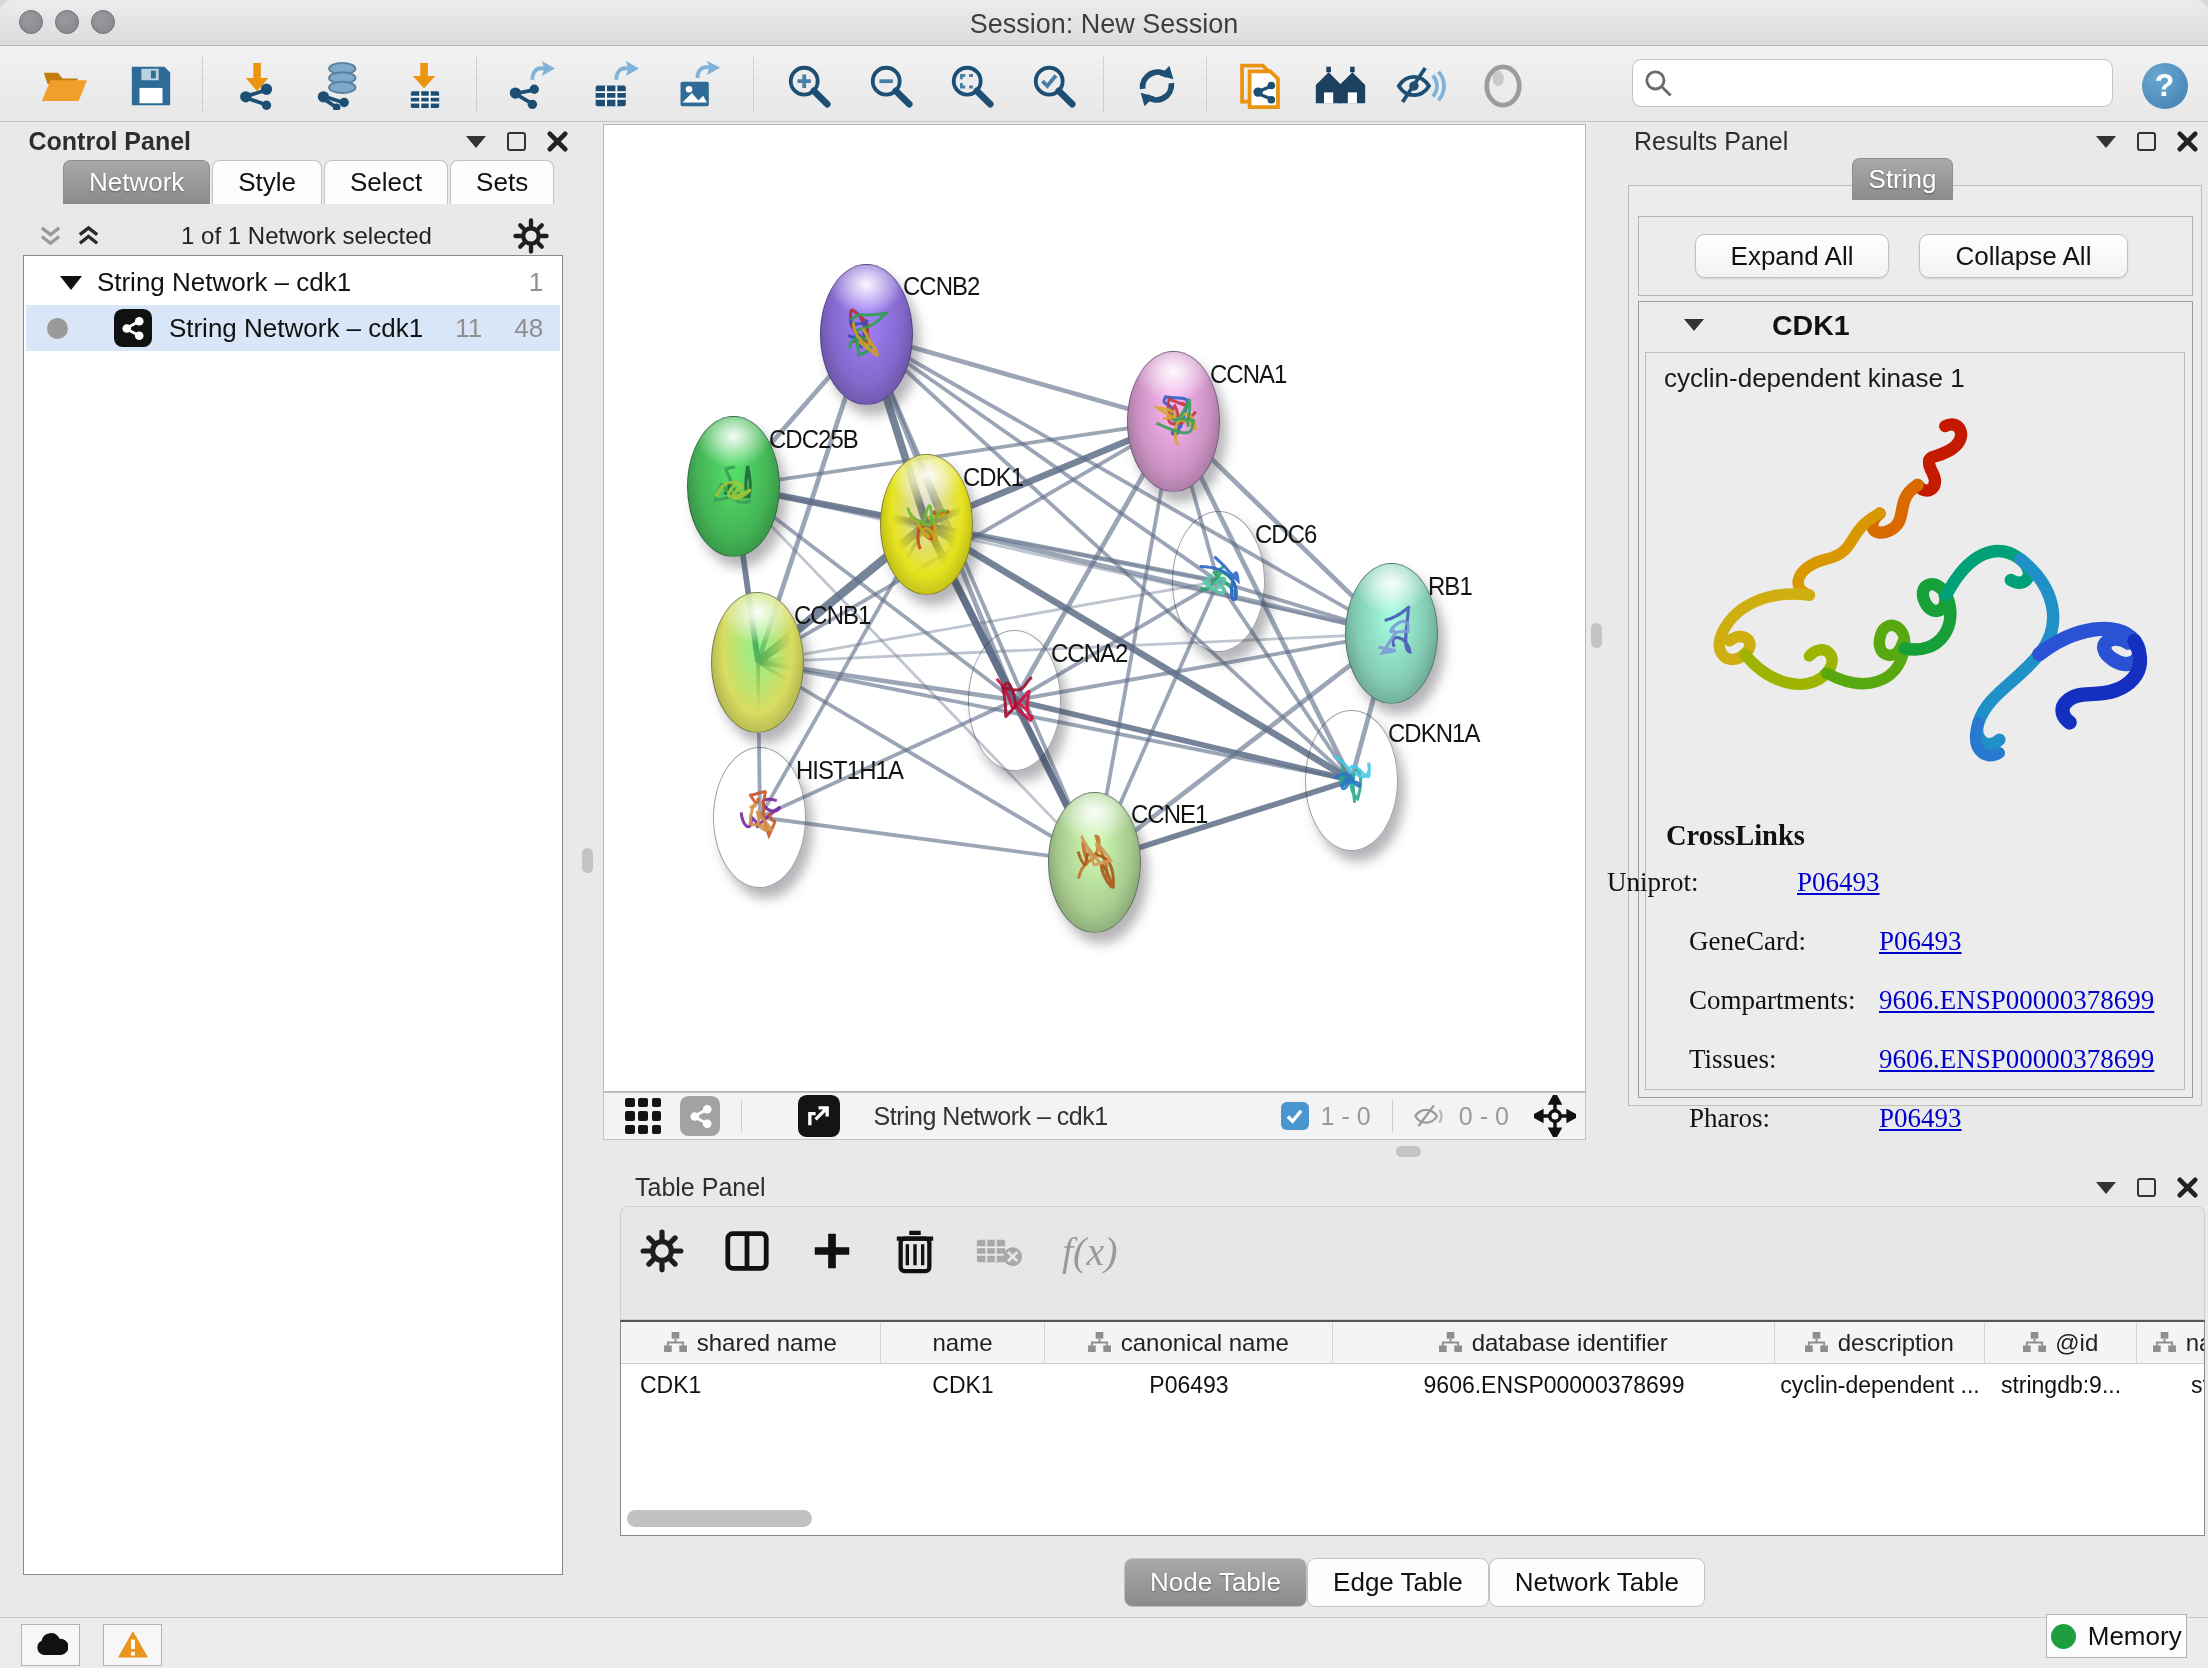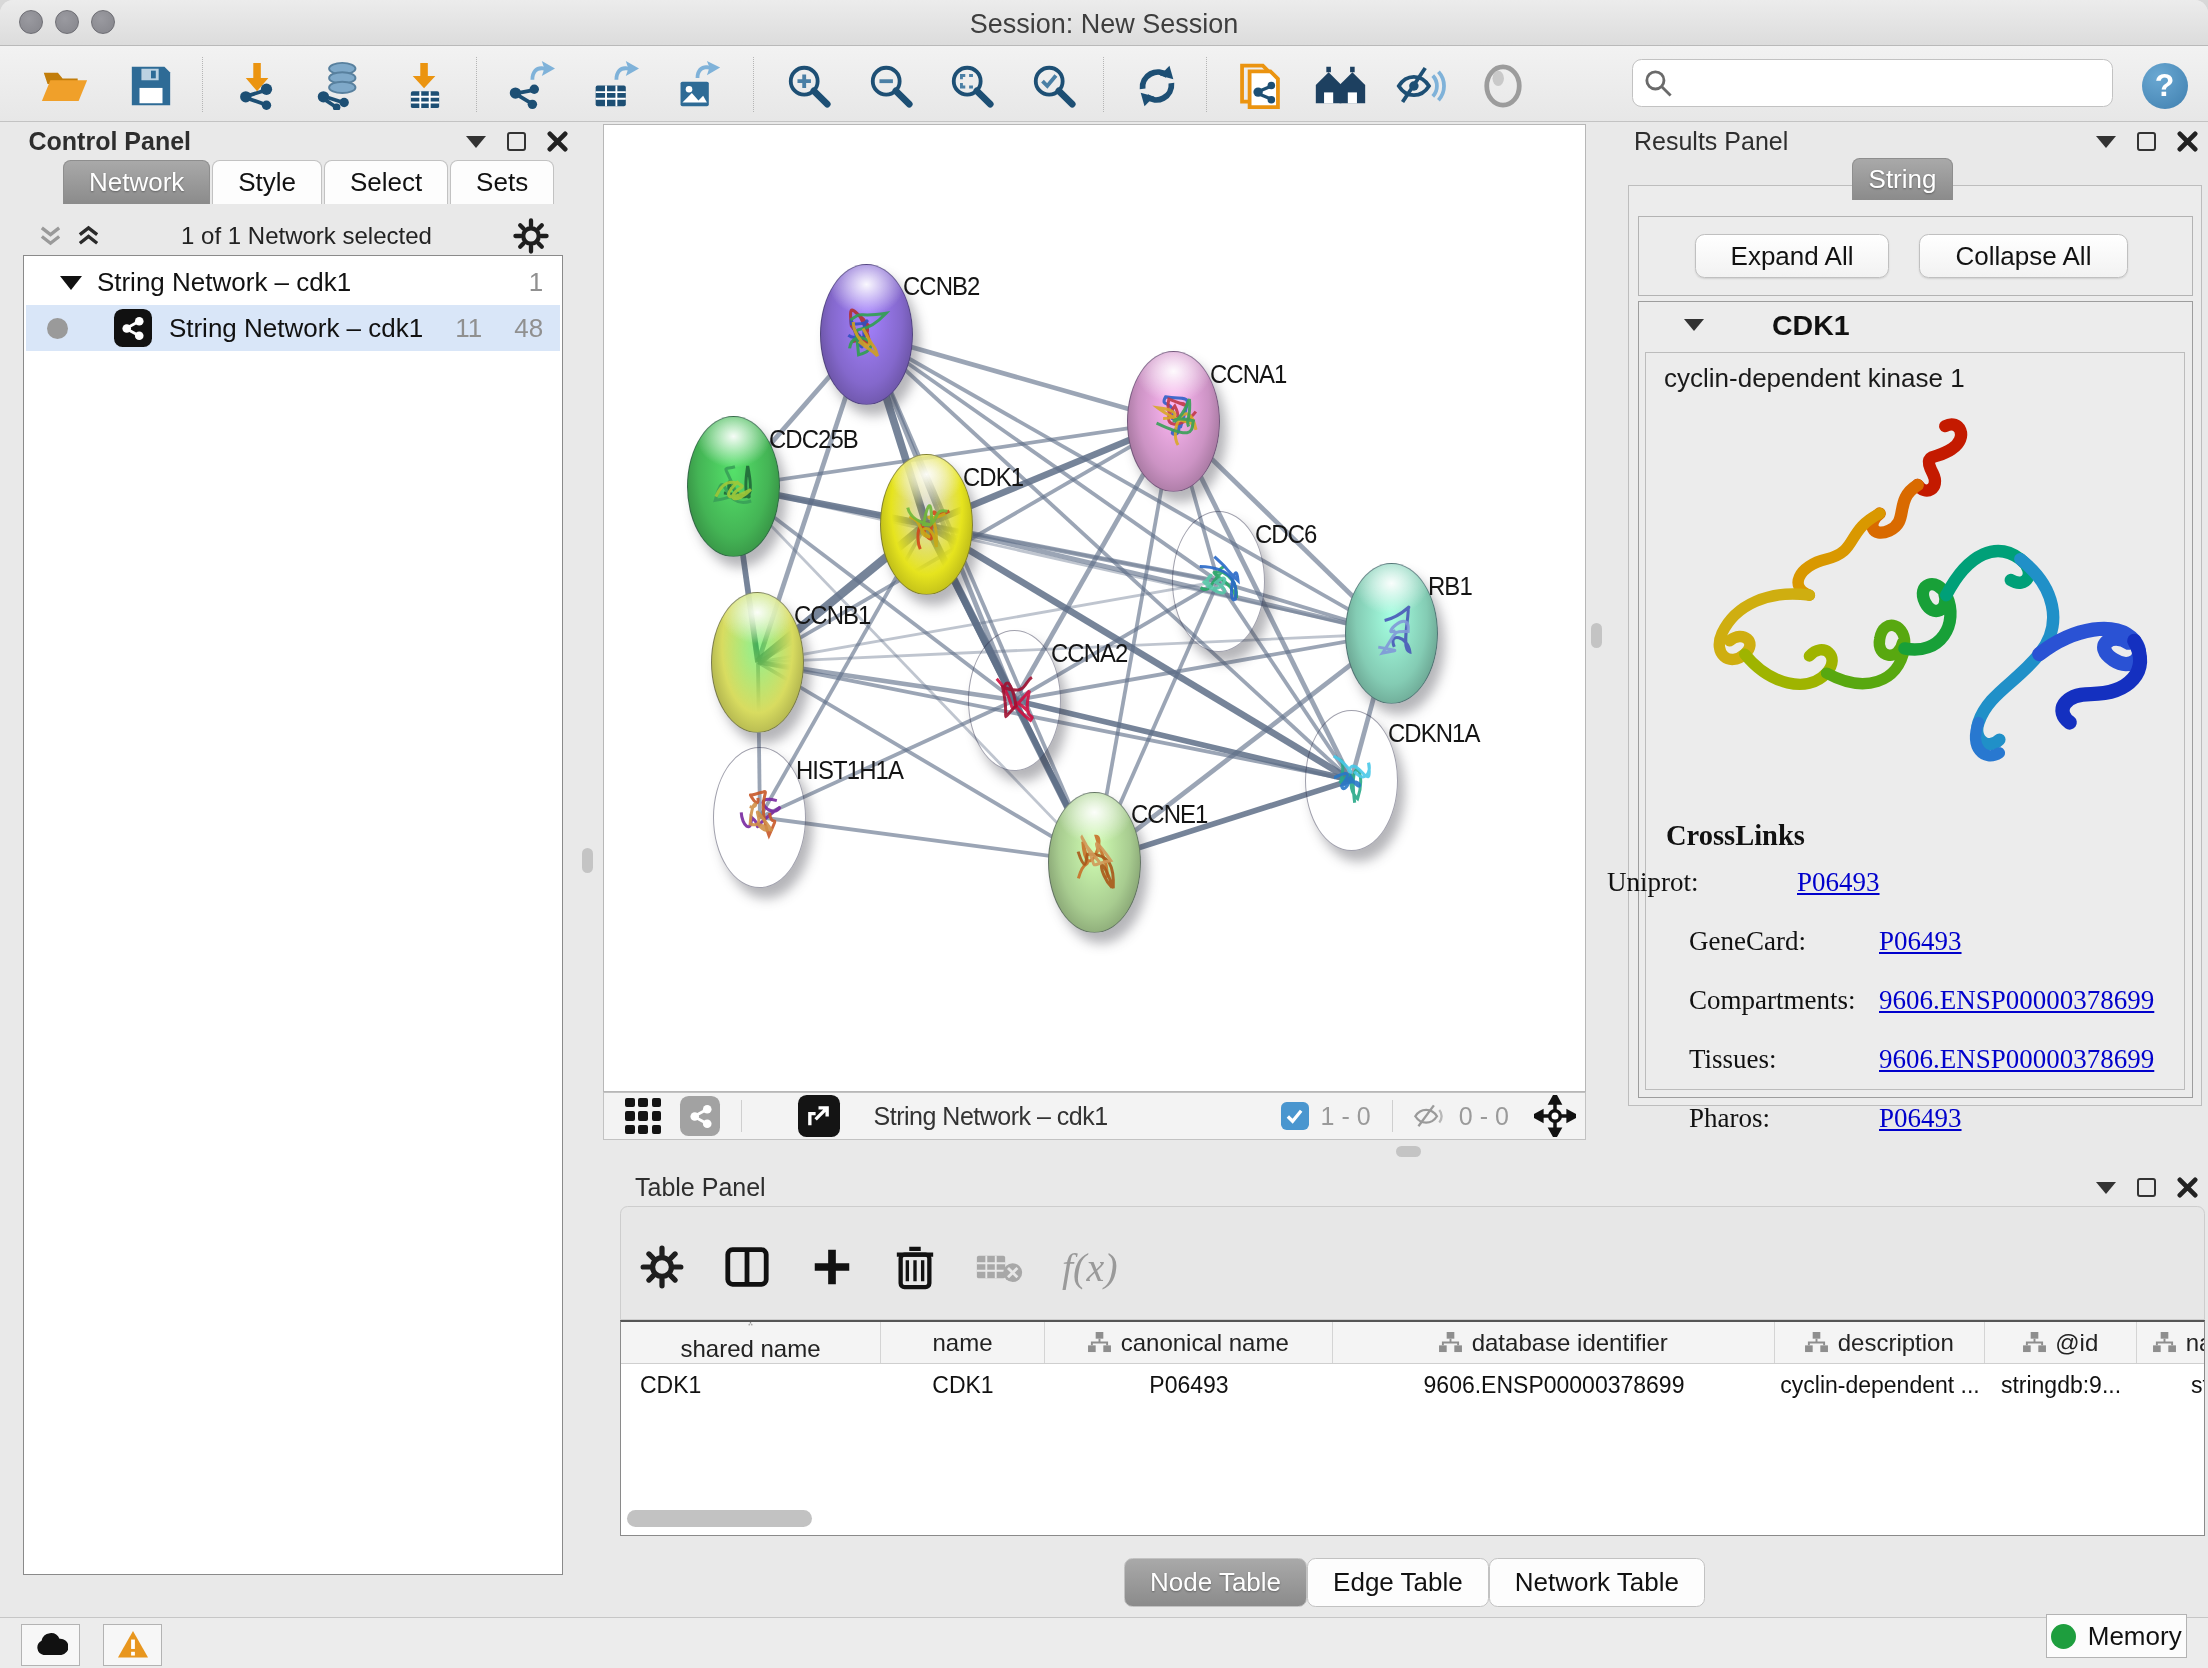--- a/index.html
+++ b/index.html
@@ -70,21 +70,21 @@
   .gene-sym { font-size:28.5px; font-weight:bold; color:#111; }
   .gene-content { position:absolute; left:1645px; top:352px; width:540px; height:738px; background:#ececec; border:1px solid #bcbcbc; }
   .gene-desc { position:absolute; left:1664px; top:363px; font-size:26px; color:#1a1a1a; }
   .xl-title { position:absolute; font-family:"Liberation Serif","DejaVu Serif",serif; font-weight:bold; font-size:28.5px; color:#111; }
   .xl-row { position:absolute; font-family:"Liberation Serif","DejaVu Serif",serif; font-size:27px; color:#111; display:flex; }
   .xl-row .lbl { width:190px; }
   .xl-row a { color:#0000cc; text-decoration:underline; }
 
   
   .tp-toolbox { position:absolute; left:620px; top:1206px; width:1585px; height:114px; background:#e7e7e7; border:1px solid #cdcdcd; border-radius:7.6px 7.6px 0 0; }
-  .tp-icons { position:absolute; left:639px; top:1227px; display:flex; gap:38px; align-items:center;margin-top:16px; }
+  .tp-icons { position:absolute; left:639px; top:1227px; display:flex; gap:38px; align-items:center; }
   .tbl { position:absolute; left:620px; top:1320px; width:1585px; height:216px; background:#fff; border:1px solid #8a8a8a; border-top:2.9px solid #555; overflow:hidden; }
   .thead { position:absolute; left:0; top:0; height:42px; display:flex; background:#f4f4f4; border-bottom:1px solid #cfcfcf; }
   .th { display:flex; align-items:center; justify-content:center; gap:9.5px; font-size:24px; color:#222; border-right:1px solid #d4d4d4; }
   .trow { position:absolute; left:0; top:42px; height:42px; display:flex; font-size:23px; color:#111; }
   .td { display:flex; align-items:center; justify-content:center; overflow:hidden; white-space:nowrap; }
   .td.first { justify-content:flex-start; padding-left:19px; }
   .hscroll { position:absolute; left:5.7px; bottom:7.6px; width:185px; height:17px; background:#c2c2c2; border-radius:8.6px; }
   .btabs { position:absolute; left:1124px; top:1558px; display:flex; }
   .btabs .tab { height:49px; border-radius:8.6px; border:1px solid #c2c2c2; margin-right:0; }
 
@@ -615,21 +615,21 @@
       <rect x="2" y="8" width="30" height="24" rx="2" fill="#a8a8a8"></rect>
         <path d="M2 16 h30 M2 24 h30 M12 8 v24 M22 8 v24" stroke="#e7e7e7" stroke-width="2"></path>
       <circle cx="40" cy="26" r="10" fill="#a8a8a8"></circle>
         <path d="M35 21 l10 10 M45 21 l-10 10" stroke="#e7e7e7" stroke-width="3"></path>
     </svg>
     <span style="font-family:'Liberation Serif','DejaVu Serif',serif; font-style:italic; font-size:40px; color:#9a9a9a;">f(x)</span>
   </div>
 
   <div class="tbl">
     <div class="thead" id="thead">
-        <div class="th" style="width: 260px; flex-direction: column;">
+        <div class="th" style="width: 260px;">
           <svg width="23" height="21" viewBox="0 0 24 22">
             <g fill="#8e8e8e">
               <rect x="8" y="0" width="8" height="7"></rect>
               <rect x="0" y="14" width="8" height="7"></rect>
               <rect x="16" y="14" width="8" height="7"></rect>
               <path d="M12 7 v4 M4 14 v-3 h16 v3" stroke="#8e8e8e" stroke-width="2" fill="none"></path>
             </g>
           </svg>
           <span>shared name</span>
         </div>

